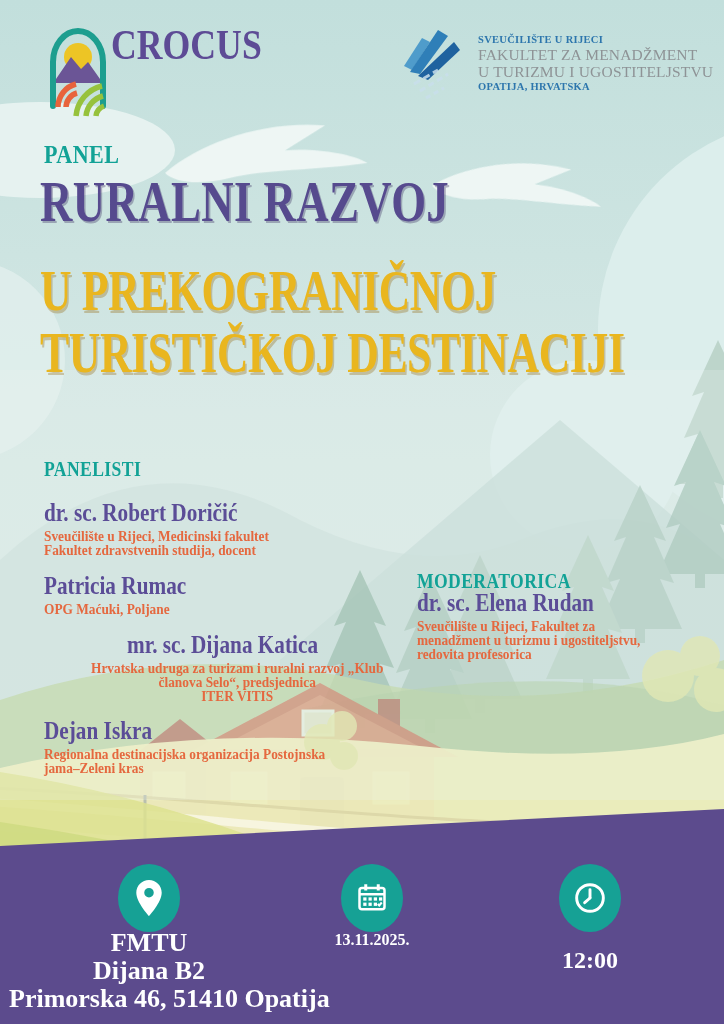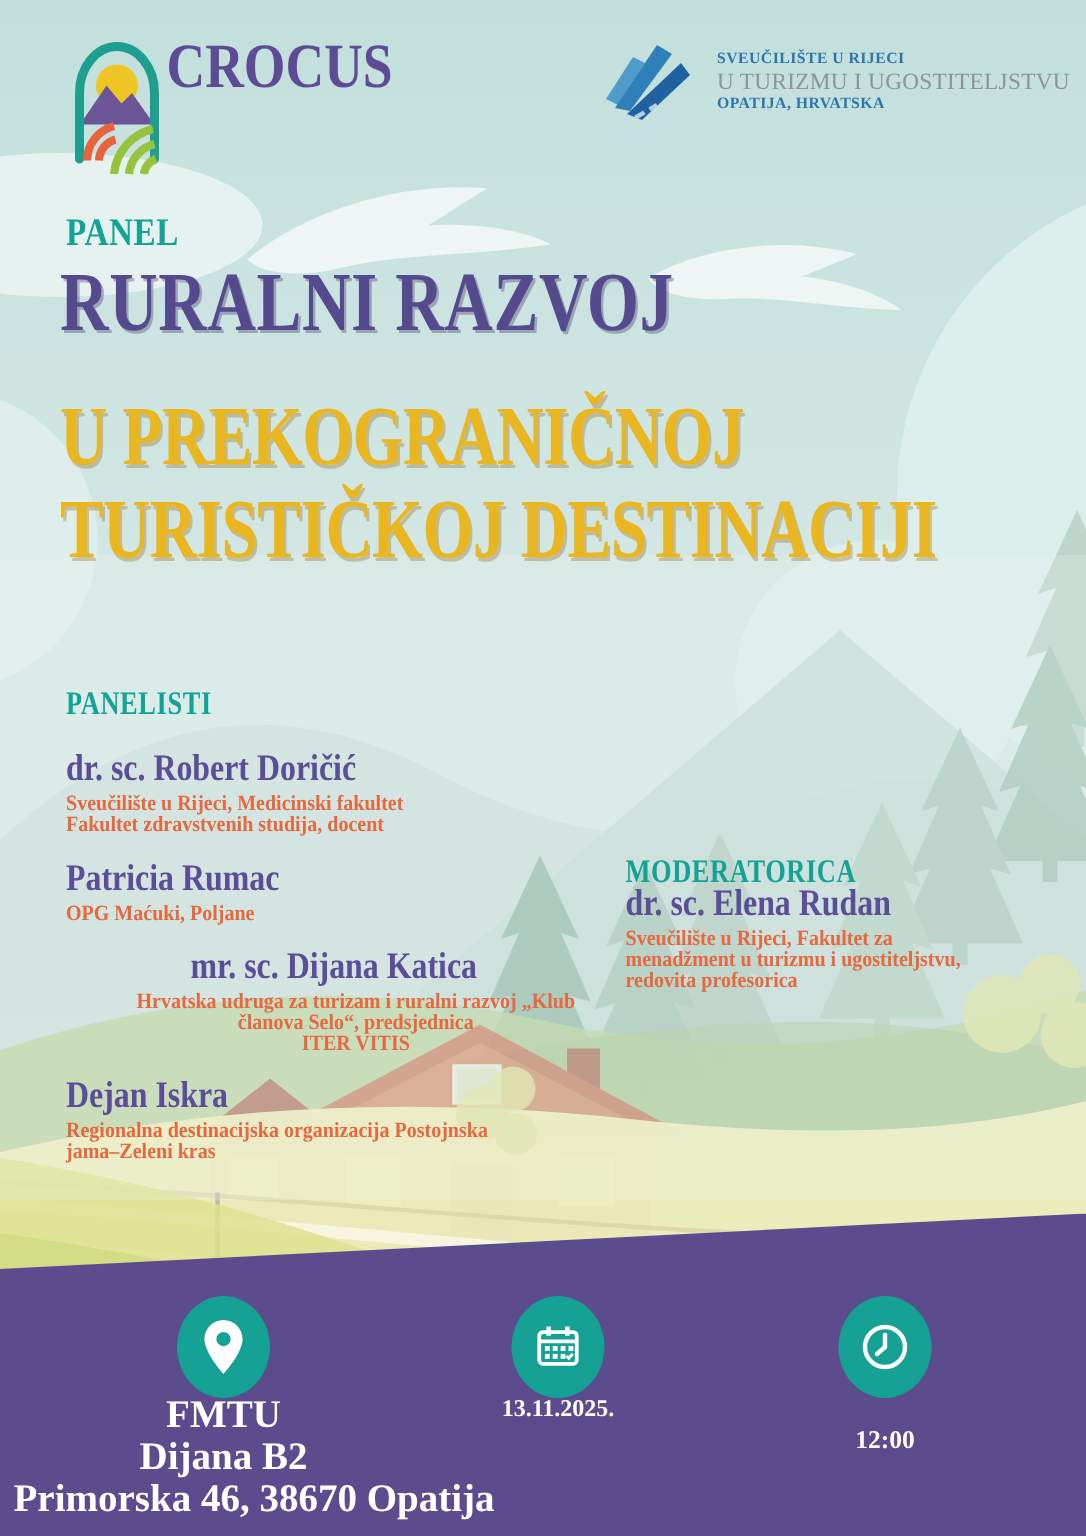--- a/index.html
+++ b/index.html
@@ -55,21 +55,21 @@
     background:#5c4b8d;clip-path:polygon(0 66px,724px 29px,724px 244px,0 244px);}
   .f-icon{position:absolute;z-index:2;width:62px;height:68px;border-radius:50%;
     background:#16a195;display:flex;align-items:center;justify-content:center;}
   .f-pin{left:118px;top:864px;}
   .f-cal{left:341px;top:864px;}
   .f-clock{left:559px;top:864px;}
   .f-text{position:absolute;z-index:2;color:#fff;font-weight:bold;font-size:26px;
     line-height:28px;text-align:center;}
   .f-loc{left:9px;top:929px;width:280px;}
   .f-date{left:262px;top:926px;width:220px;font-size:16px;}
-  .f-time{left:480px;top:946px;width:220px;font-size:17px;text-align:center;}
+  .f-time{left:480px;top:946px;width:220px;font-size:24px;text-align:center;}
 </style>
 </head>
 <body>
 
 <div class="poster">
 
   <svg class="bg" viewBox="0 0 724 1024">
     <defs>
       <g id="pine">
         <path d="M0,-90 L26,-34 L14,-38 L34,8 L20,4 L42,54 L-42,54 L-20,4 L-34,8 L-14,-38 L-26,-34 Z"></path>
@@ -162,20 +162,21 @@
     <path d="M8,48 L36,6 L46,12 L18,50 Z" fill="#2f7fb8"></path>
     <path d="M16,52 L52,18 L58,26 L26,56 Z" fill="#1f629f"></path>
     <g stroke="#c9dfec" stroke-width="3" opacity=".85" fill="none">
       <path d="M12,60 L36,46" stroke-dasharray="7 4"></path>
       <path d="M18,67 L46,50" stroke-dasharray="6 4"></path>
       <path d="M24,74 L42,64" stroke-dasharray="5 4"></path>
     </g>
   </svg>
   <div class="uni-text layer">
     <div class="uni-l1 nowrap">SVEUČILIŠTE U RIJECI</div>
+    <div class="uni-l2 nowrap">FAKULTET ZA MENADŽMENT</div>
     <div class="uni-l3 nowrap">U TURIZMU I UGOSTITELJSTVU</div>
     <div class="uni-l4 nowrap">OPATIJA, HRVATSKA</div>
   </div>
 
   <div class="kicker layer sx85 nowrap">PANEL</div>
   <div class="main-title layer sx80 nowrap">RURALNI RAZVOJ</div>
   <div class="sub-title layer">
     <div class="sx78 nowrap">U PREKOGRANIČNOJ</div>
     <div class="sx78 nowrap">TURISTIČKOJ DESTINACIJI</div>
   </div>
@@ -253,18 +254,18 @@
     <svg width="32" height="32" viewBox="0 0 24 24" fill="none" stroke="#ffffff" stroke-linecap="round">
       <circle cx="12" cy="12" r="10" stroke-width="2.2"></circle>
       <line x1="12" y1="12" x2="12" y2="5.8" stroke-width="2.2"></line>
       <line x1="12" y1="12" x2="8" y2="15.5" stroke-width="2.2"></line>
     </svg>
   </div>
 
   <div class="f-text f-loc">
     <div>FMTU</div>
     <div>Dijana B2</div>
-    <div class="nowrap">Primorska 46, 38670 Opatija</div>
+    <div class="nowrap">Primorska 46, 51410 Opatija</div>
   </div>
   <div class="f-text f-date">13.11.2025.</div>
   <div class="f-text f-time">12:00</div>
 
 </div>
 
 </body></html>

